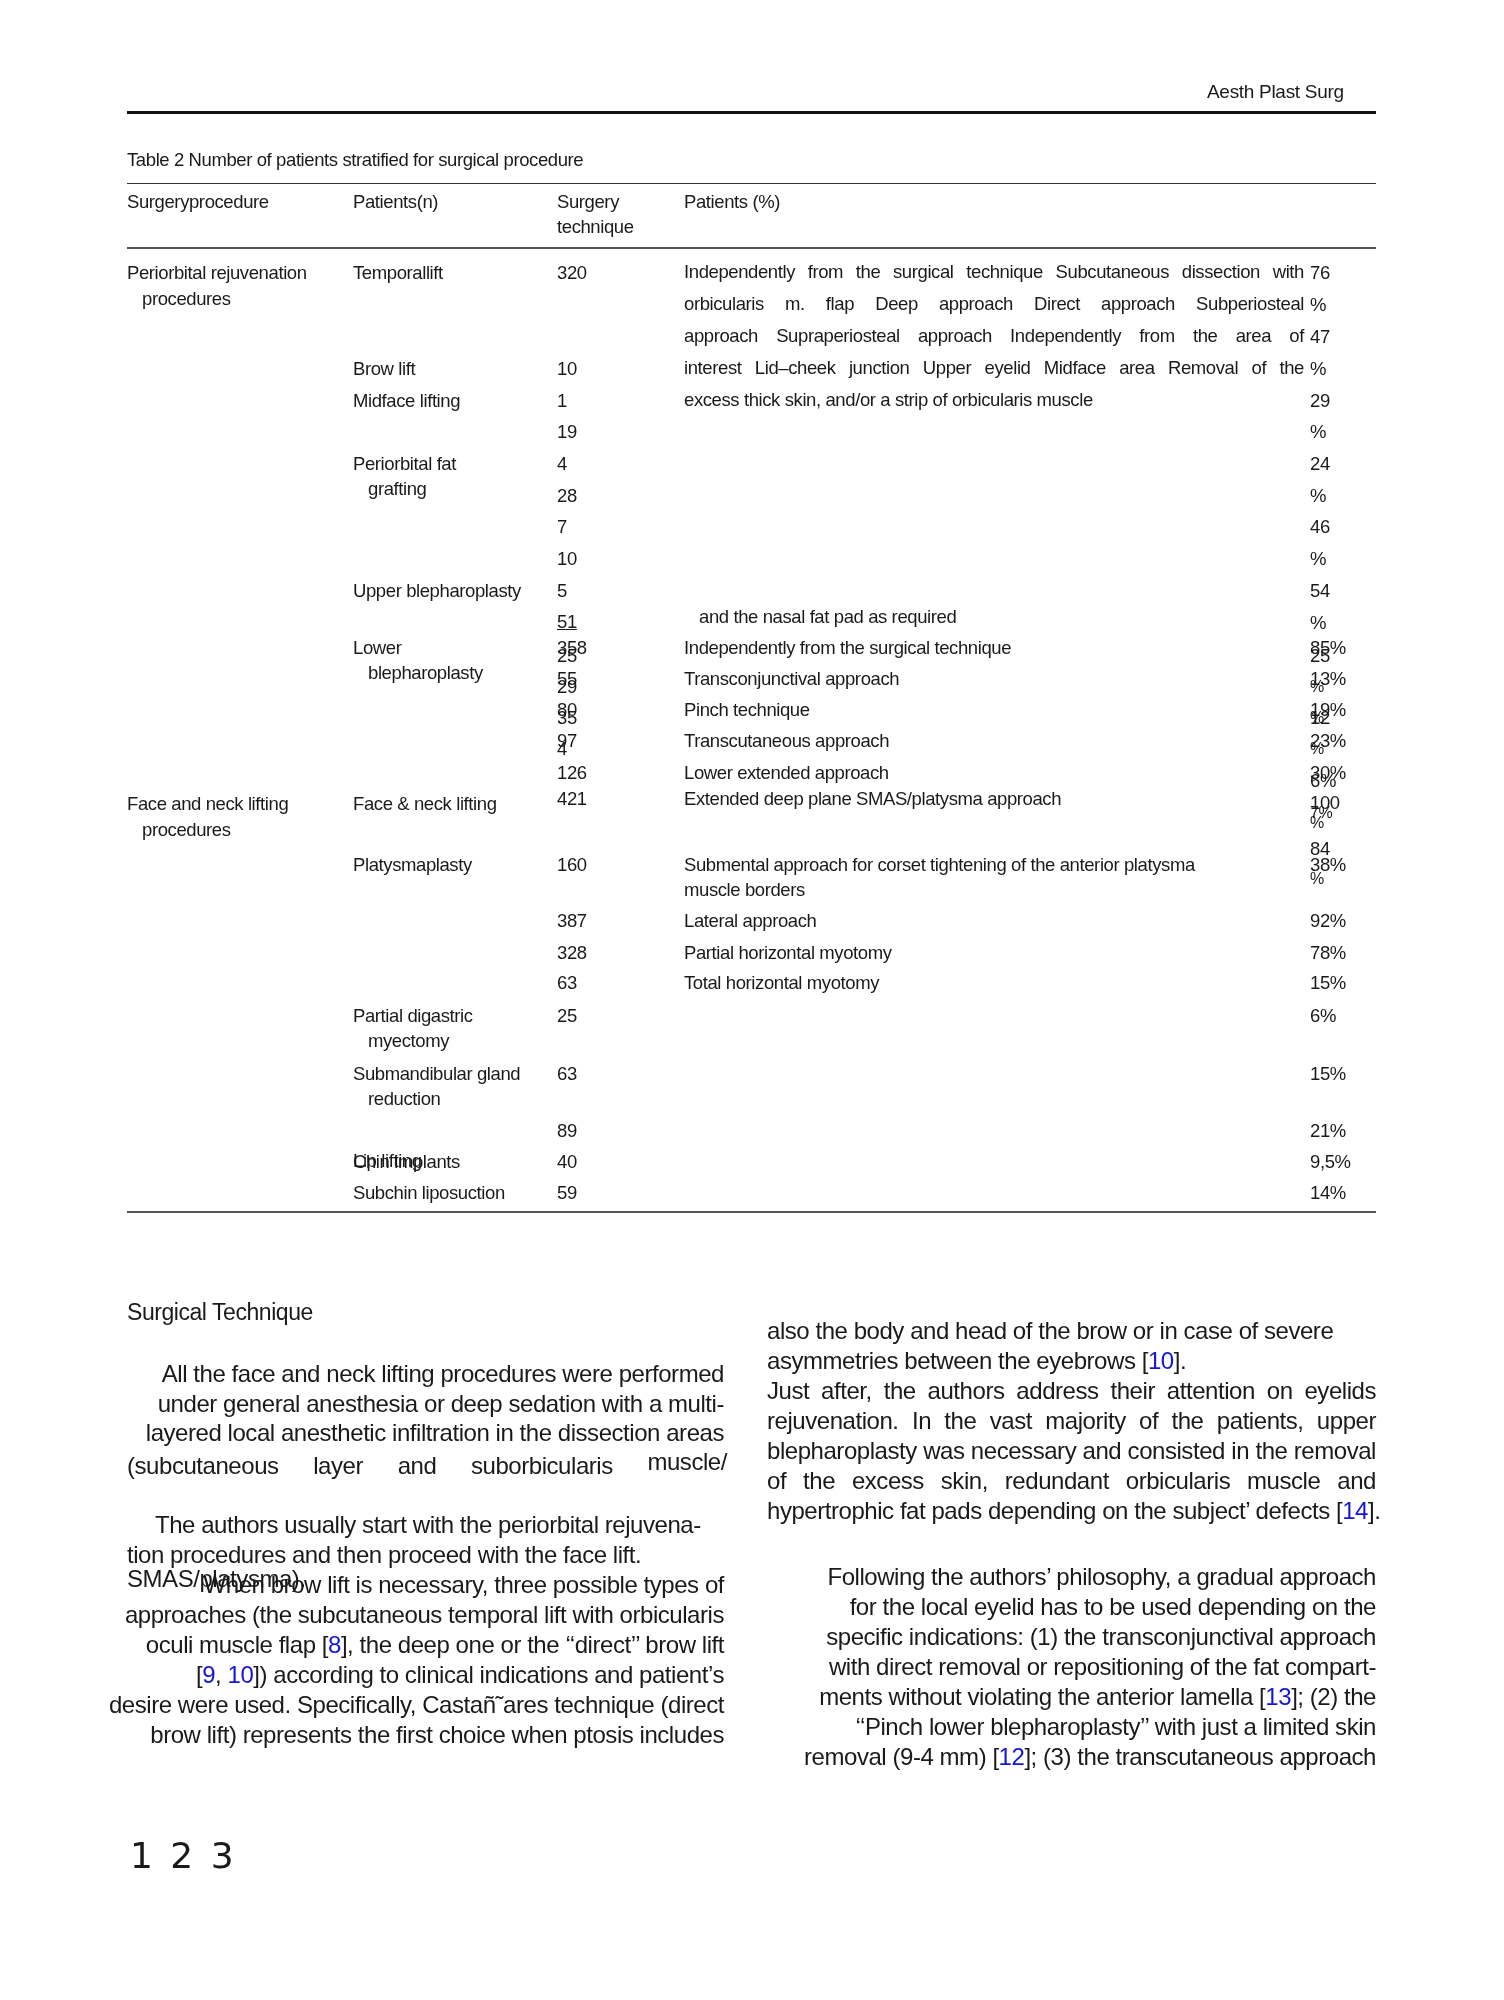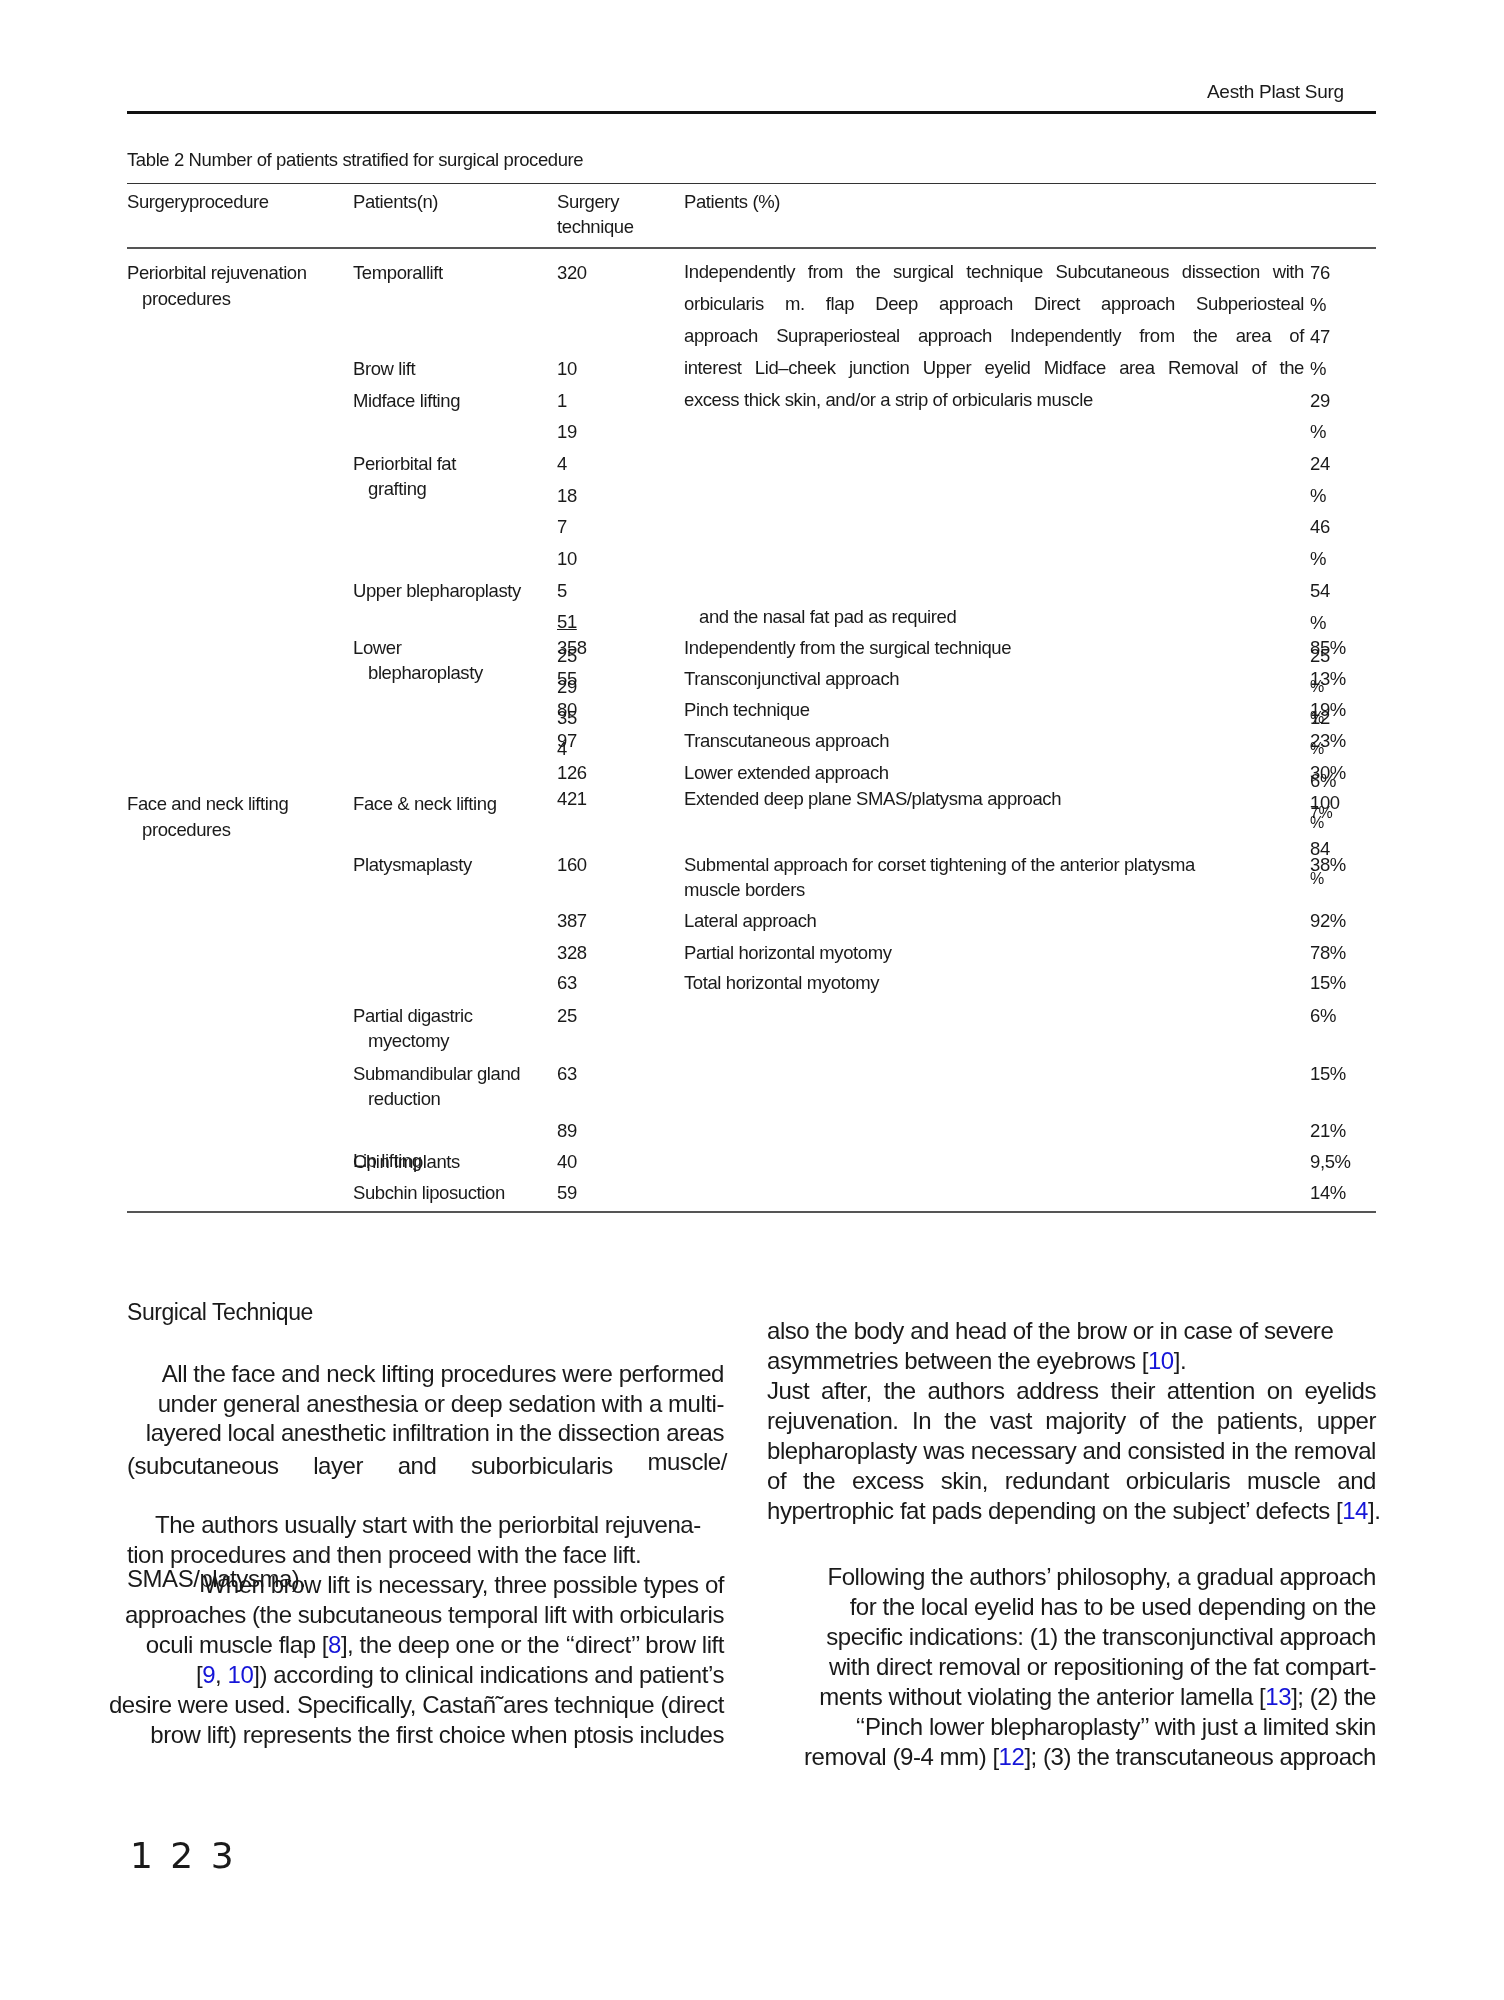--- a/index.html
+++ b/index.html
@@ -46,21 +46,21 @@
   <div class="abs t" style="left:368px; top:476px;">grafting</div>
   <div class="abs t" style="left:353px; top:578px;">Upper blepharoplasty</div>
   <div class="abs t" style="left:353px; top:635px;">Lower</div>
   <div class="abs t" style="left:368px; top:660px;">blepharoplasty</div>
 
   <div class="abs t" style="left:557px; top:260px;">320</div>
   <div class="abs t" style="left:557px; top:356px;">10</div>
   <div class="abs t" style="left:557px; top:388px;">1</div>
   <div class="abs t" style="left:557px; top:419px;">19</div>
   <div class="abs t" style="left:557px; top:451px;">4</div>
-  <div class="abs t" style="left:557px; top:483px;">18</div>
+  <div class="abs t" style="left:557px; top:483px;">28</div>
   <div class="abs t" style="left:557px; top:514px;">7</div>
   <div class="abs t" style="left:557px; top:546px;">10</div>
   <div class="abs t" style="left:557px; top:578px;">5</div>
   <div class="abs t" style="left:557px; top:609px;text-decoration:underline;">51</div>
   <div class="abs t" style="left:557px; top:635px;">358</div>
   <div class="abs t" style="left:557px; top:643px;">25</div>
   <div class="abs t" style="left:557px; top:666px;">55</div>
   <div class="abs t" style="left:557px; top:674px;">29</div>
   <div class="abs t" style="left:557px; top:697px;">80</div>
   <div class="abs t" style="left:557px; top:705px;">35</div>

